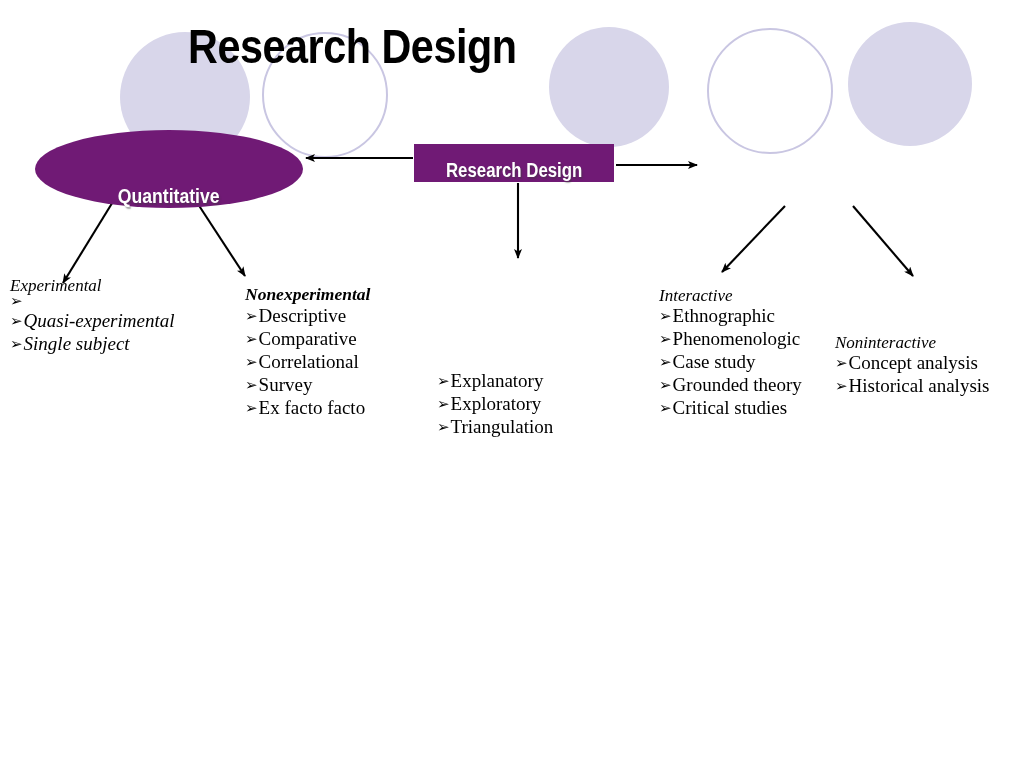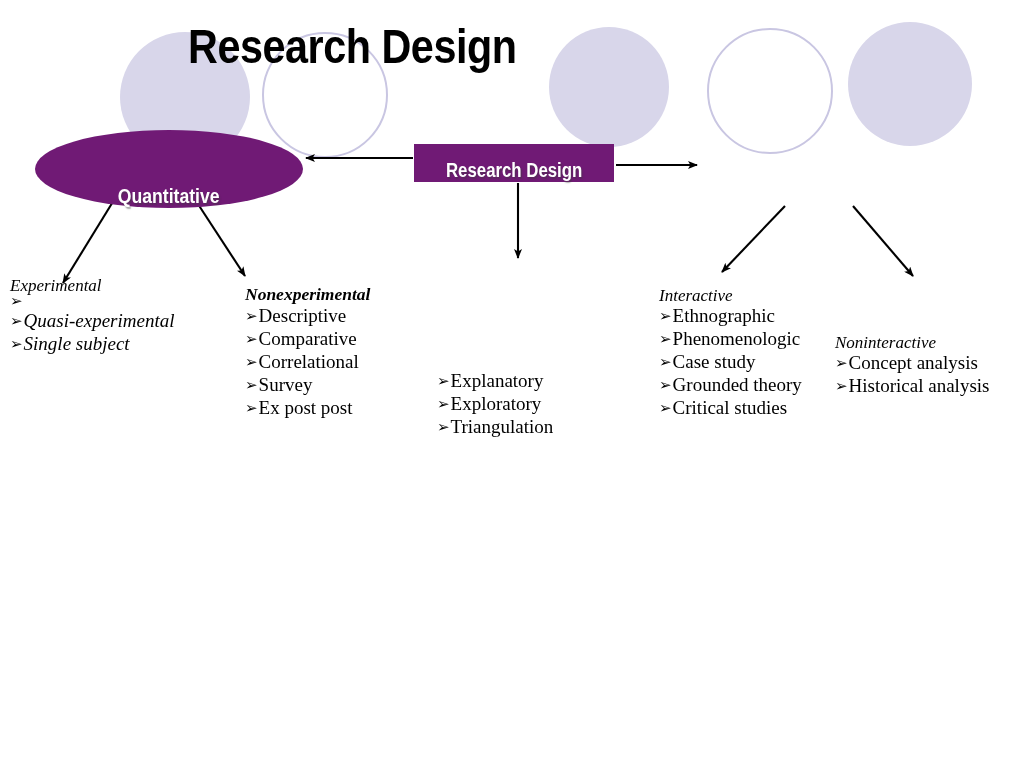--- a/index.html
+++ b/index.html
@@ -187,21 +187,21 @@
         <li>
           <span class="bullet-glyph">➢</span>
           <span>Correlational</span>
         </li>
         <li>
           <span class="bullet-glyph">➢</span>
           <span>Survey</span>
         </li>
         <li>
           <span class="bullet-glyph">➢</span>
-          <span>Ex post post</span>
+          <span>Ex facto facto</span>
         </li>
       </ul>
   </div>
 
   <div class="block" id="block-mixed-list">
     <ul class="bullets">
         <li>
           <span class="bullet-glyph">➢</span>
           <span>Explanatory</span>
         </li>

